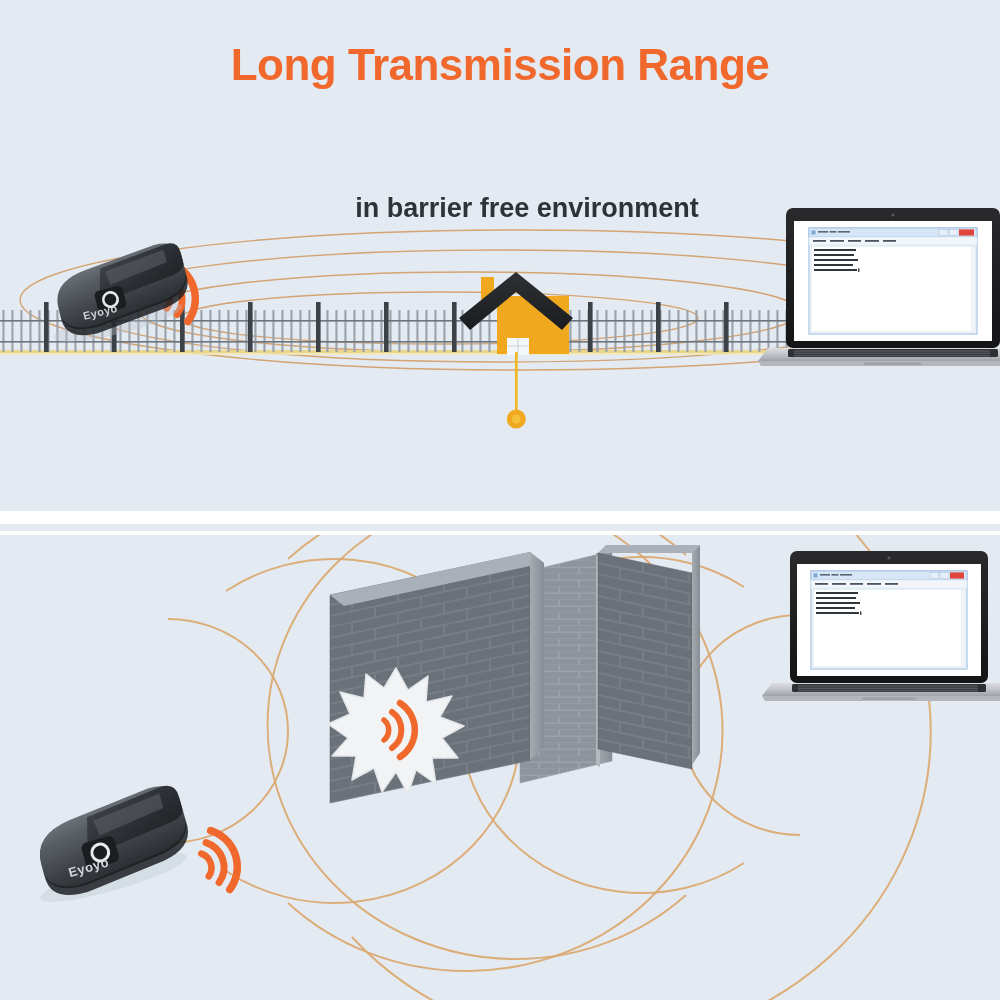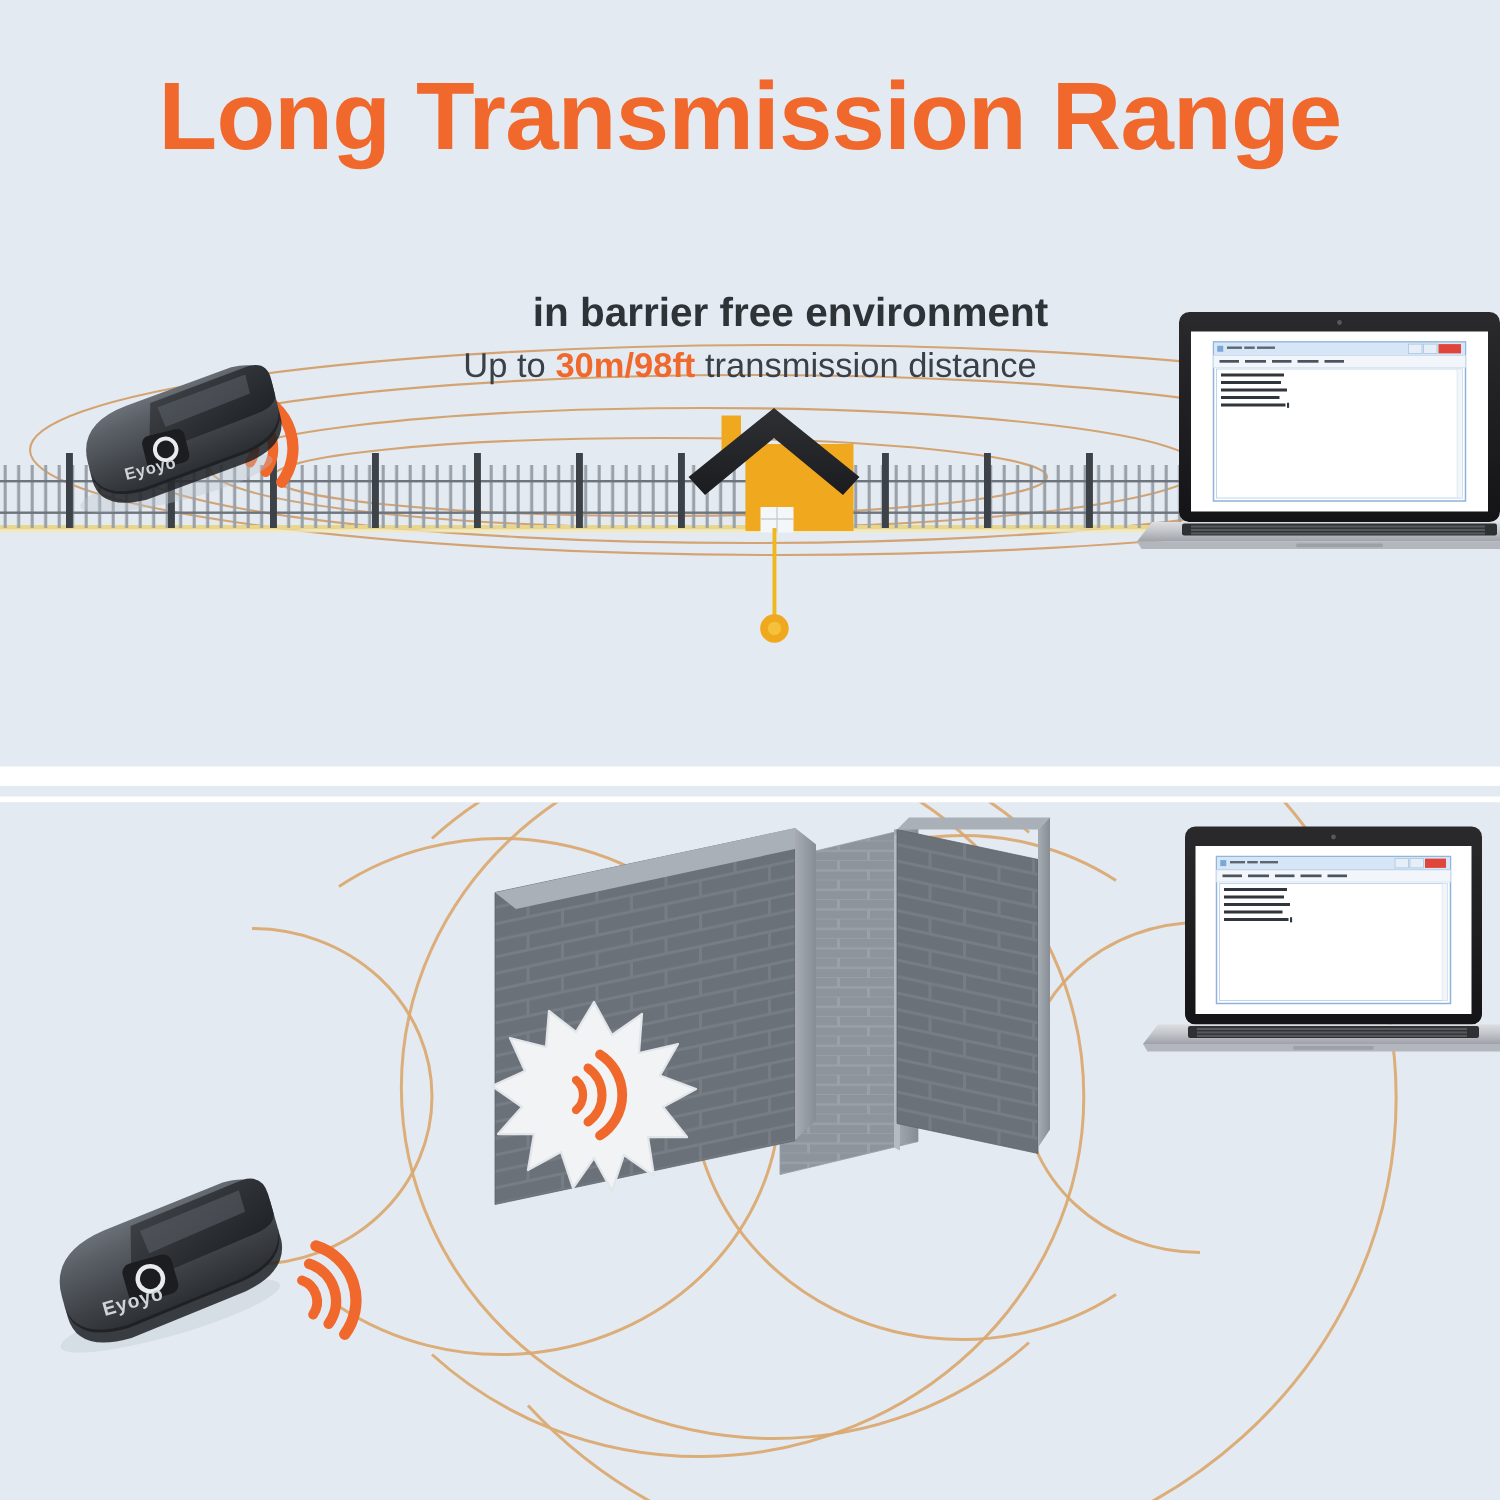--- a/index.html
+++ b/index.html
@@ -22,21 +22,21 @@
 
   .divider { position:absolute; left:0; width:1000px; }
   #divider-gap-1 { top:511px; height:13px; background:#ffffff; }
   #divider-strip { top:524px; height:7px; background:#e4eaf1; }
   #divider-gap-2 { top:531px; height:4px; background:#ffffff; }
 
   
   #main-title {
     position:absolute; top:40px; left:0; width:1000px;
     text-align:center;
-    font-size:64px; font-weight:bold; letter-spacing:-0.5px;
+    font-size:44px; font-weight:bold; letter-spacing:-0.5px;
     color:#f0682b;
   }
   .section-title {
     position:absolute; left:0; width:1000px; text-align:center;
     font-size:27px; font-weight:bold; color:#2e3338;
   }
   .section-sub {
     position:absolute; left:0; width:1000px; text-align:center;
     font-size:23px; color:#3a4047;
   }
@@ -199,23 +199,20 @@
           <rect x="18" y="142.3" width="196" height="1.4"></rect>
           <rect x="18" y="144.6" width="196" height="1.4"></rect>
           <rect x="18" y="146.9" width="196" height="1.4"></rect>
         </g>
         <path d="M-18 153 L252 153 L249 158 L-15 158 Z" fill="#b3b7bd"></path>
         <rect x="88" y="154.4" width="58" height="2.4" rx="1.2" fill="#9da1a7"></rect>
       </g>
     </svg>
 
     <div class="section-title" id="s1-title">in barrier free environment</div>
-    <div class="section-sub" id="s1-sub">
-      <span>Up to </span><span class="hl">30m/98ft</span><span> transmission distance</span>
-    </div>
   </div>
 
   <div class="divider" id="divider-gap-1"></div>
   <div class="divider" id="divider-strip"></div>
   <div class="divider" id="divider-gap-2"></div>
 
   <div class="band" id="band-bottom">
 
     <svg class="scene" width="1000" height="465" viewBox="0 0 1000 465">
       <defs>

